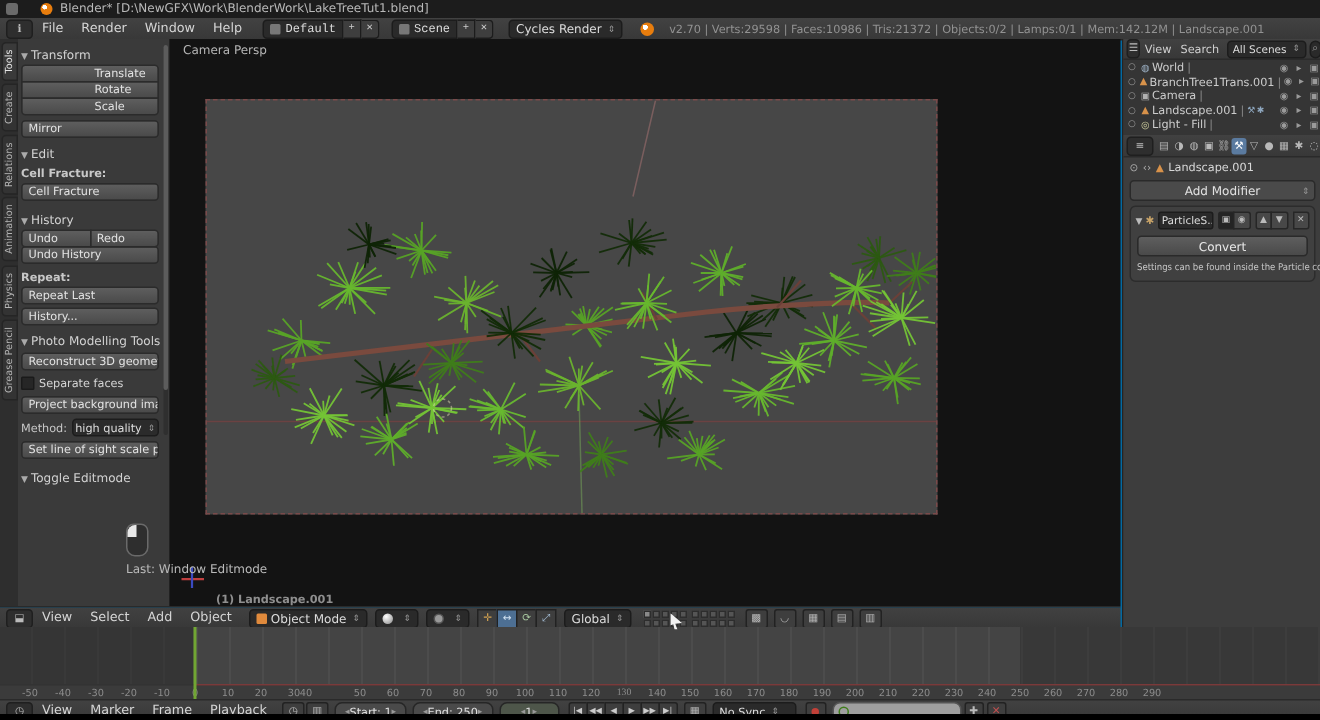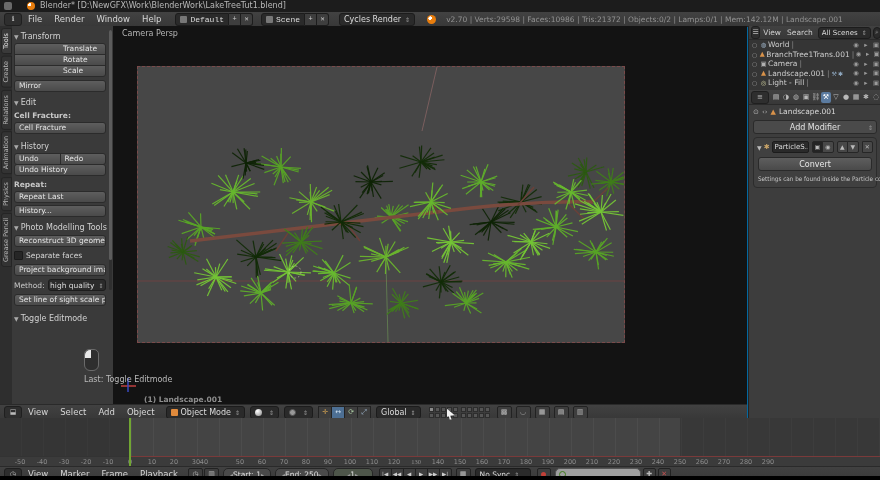--- a/index.html
+++ b/index.html
@@ -959,21 +959,21 @@
           <line x1="463" y1="145" x2="485.3967032210793" y2="148.46108330779623" stroke="#74c436" stroke-width="1.2" stroke-opacity="0.95"></line>
           <circle cx="157" cy="205" r="6" fill="none" stroke="rgba(225,220,180,0.5)" stroke-dasharray="2,2"></circle>
         </svg>
     </div>
     <div id="objlabel">(1) Landscape.001</div>
   </div>
 
   <div id="mouseicon" class="abs">
       <div class="lmb"></div>
     </div>
-  <div id="lastop" class="abs">Last: Toggle Editmode</div>
+  <div id="lastop" class="abs">Last: Window Editmode</div>
 
   <svg id="miniaxis" class="abs" width="20" height="18">
     <line x1="2" y1="10" x2="17" y2="10" stroke="#c04040" stroke-width="1.5"></line>
     <line x1="9" y1="2" x2="9" y2="16" stroke="#3a4ac0" stroke-width="1.5"></line>
   </svg>
 
   <div id="vpheader" class="abs">
     <div class="edbtn">⬓</div>
     <div id="vpmenus" style="display:flex;">
         <div class="menu-item">View</div>

